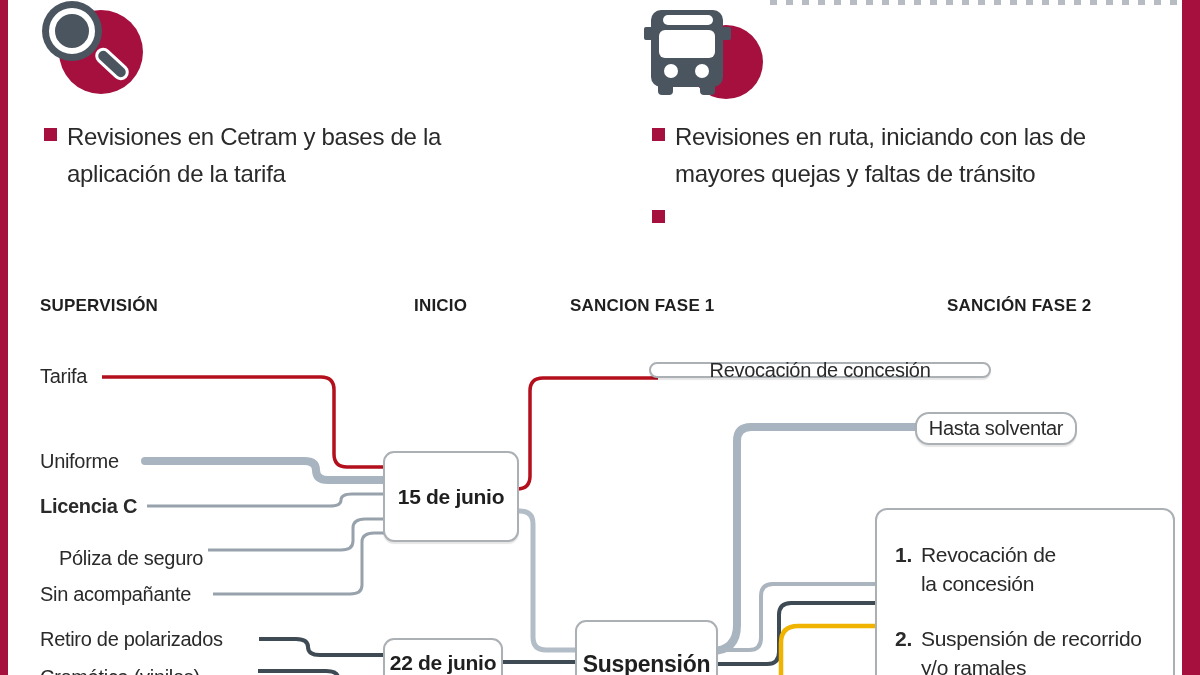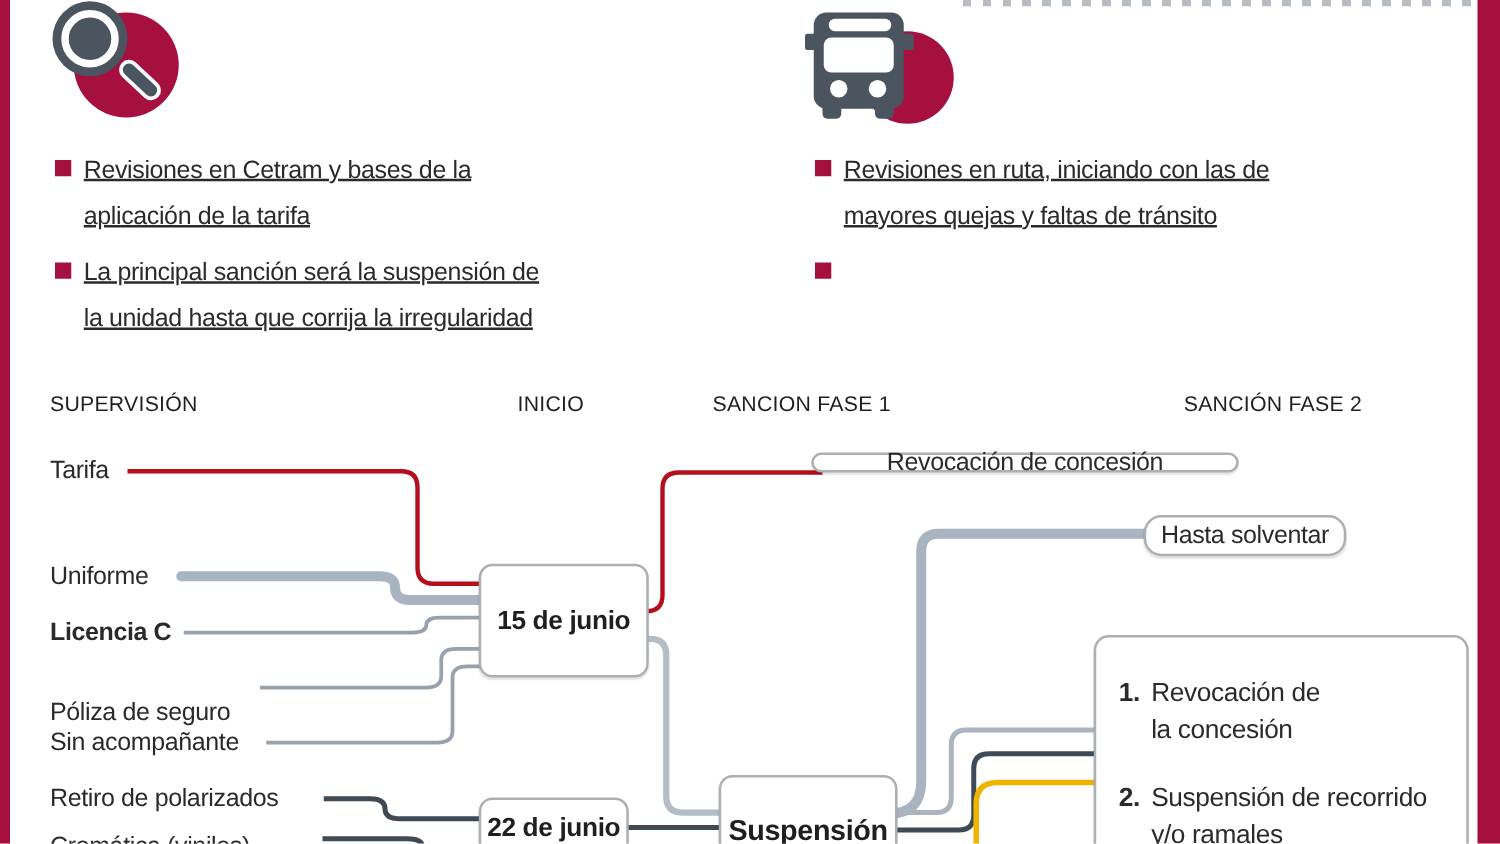--- a/index.html
+++ b/index.html
@@ -30,23 +30,23 @@
   .bus-body{position:absolute;left:651px;top:10px;width:72px;height:77px;background:var(--icon);border-radius:10px;z-index:2;}
   .bus-sign{position:absolute;left:12px;top:5px;width:50px;height:10px;background:#fff;border-radius:5px;}
   .bus-wind{position:absolute;left:8px;top:20px;width:56px;height:28px;background:#fff;border-radius:6px;}
   .bus-light{position:absolute;top:54px;width:14px;height:14px;background:#fff;border-radius:50%;}
   .bus-mirror{position:absolute;top:27px;width:9px;height:13px;background:var(--icon);border-radius:2px;z-index:1;}
   .bus-foot{position:absolute;top:85px;width:15px;height:10px;background:var(--icon);border-radius:0 0 4px 4px;z-index:2;}
   
   .blist{position:absolute;top:118px;list-style:none;}
   .blist li{display:flex;gap:10px;margin-bottom:8px;}
   .sq{flex:0 0 13px;width:13px;height:13px;margin-top:10px;background:var(--crimson);}
-  .btxt{font-size:20px;line-height:37px;white-space:pre-line;letter-spacing:-0.3px;text-decoration:underline;}
+  .btxt{font-size:24px;line-height:37px;white-space:pre-line;letter-spacing:-0.3px;}
   
-  .hdr{position:absolute;top:314px;font-size:17px;font-weight:normal;letter-spacing:0.2px;color:#1f1f1f;}
+  .hdr{position:absolute;top:296px;font-size:17px;font-weight:bold;letter-spacing:0.2px;color:#1f1f1f;}
   
   .lbl{position:absolute;left:40px;font-size:20px;line-height:28px;letter-spacing:-0.3px;}
   
   svg.wires{position:absolute;left:0;top:0;z-index:2;}
   svg.wires path{fill:none;}
   .ln-red{stroke:var(--red);stroke-width:3.5px;}
   .ln-thick{stroke:var(--lt-thick);stroke-width:8px;stroke-linecap:round;}
   .ln-med{stroke:var(--lt-med);stroke-width:5px;}
   .ln-thin{stroke:var(--thin);stroke-width:3px;}
   .ln-dark{stroke:var(--dark);stroke-width:4px;}
@@ -90,46 +90,41 @@
     <div class="bus-light" style="left:44px;"></div>
   </div>
 </div>
 
 <ul class="blist" style="left:44px;width:560px;">
   <li>
     <span class="sq"></span>
     <span class="btxt">Revisiones en Cetram y bases de la
 aplicación de la tarifa</span>
   </li>
-  <li>
-    <span class="sq"></span>
-    <span class="btxt">La principal sanción será la suspensión de
-la unidad hasta que corrija la irregularidad</span>
-  </li>
 </ul>
 <ul class="blist" style="left:652px;width:530px;">
   <li>
     <span class="sq"></span>
     <span class="btxt">Revisiones en ruta, iniciando con las de
 mayores quejas y faltas de tránsito</span>
   </li>
   <li>
     <span class="sq"></span>
   </li>
 </ul>
 
 <div class="hdr" style="left:40px;">SUPERVISIÓN</div>
 <div class="hdr" style="left:414px;">INICIO</div>
 <div class="hdr" style="left:570px;">SANCION FASE 1</div>
 <div class="hdr" style="left:947px;">SANCIÓN FASE 2</div>
 
 <div class="lbl" style="top:362px;">Tarifa</div>
 <div class="lbl" style="top:447px;">Uniforme</div>
 <div class="lbl" style="top:492px;font-weight:bold;">Licencia C</div>
-<div class="lbl" style="top:556px;">Póliza de seguro</div>
+<div class="lbl" style="top:544px;margin-left:19px;">Póliza de seguro</div>
 <div class="lbl" style="top:580px;">Sin acompañante</div>
 <div class="lbl" style="top:625px;">Retiro de polarizados</div>
 <div class="lbl" style="top:663px;">Cromática (vinilos)</div>
 
 <svg class="wires" width="1200" height="675" viewBox="0 0 1200 675">
   <path class="ln-red" d="M102,377 H321 Q334,377 334,390 V454 Q334,467 347,467 H392"></path>
   <path class="ln-red" d="M500,489 H517 Q530,489 530,476 V391 Q530,378 543,378 H658"></path>
   <path class="ln-thick" d="M145,461 H304 Q316,461 316,470 Q316,480 328,480 H392"></path>
   <path class="ln-thin" d="M147,506 H330 Q341,506 341,500 Q341,494 352,494 H392"></path>
   <path class="ln-thin" d="M208,550 H341 Q353,550 353,541 V528 Q353,519 365,519 H392"></path>

